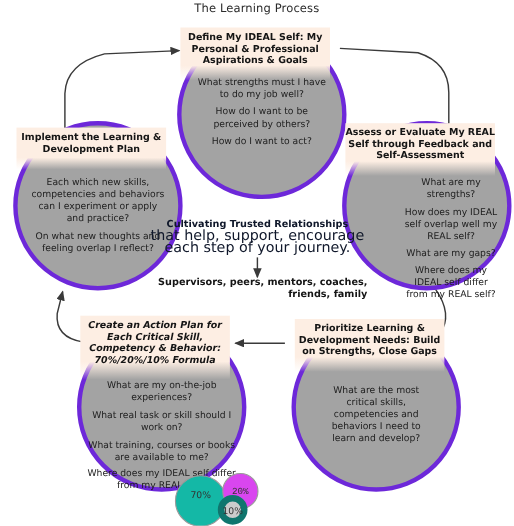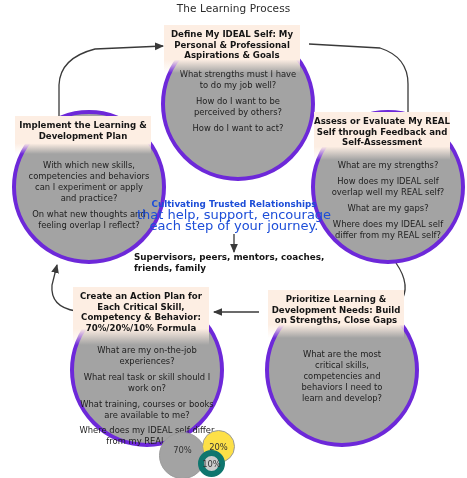--- a/index.html
+++ b/index.html
@@ -44,59 +44,59 @@
   .node .body p{margin:0 0 5px 0;}
   .node .body p:last-child{margin-bottom:0;}
 
   
   #n-ideal{left:161px;top:27px;width:154px;height:154px;}
   #n-ideal .band{top:-6px;height:38px;z-index:3;}
   #n-ideal .body{top:38px;padding:0 12px;}
 
   #n-real{left:311px;top:110px;width:154px;height:154px;}
   #n-real .band{top:-2px;height:38px;z-index:3;}
-  #n-real .body{top:46px;padding:0 8px;}
+  #n-real .body{top:46px;padding:0 8px;margin-left:44px;}
 
   #n-impl{left:12px;top:110px;width:154px;height:154px;}
   #n-impl .band{top:2px;height:28px;z-index:3;}
   #n-impl .body{top:46px;padding:0 10px;}
 
   #n-prior{left:265px;top:293px;width:154px;height:154px;}
   #n-prior .band{top:-7px;height:38px;z-index:3;}
   #n-prior .body{top:52px;padding:0 22px;}
 
   #n-action{left:70px;top:293px;width:154px;height:154px;}
-  #n-action .band{top:-10px;height:48px;z-index:3;}
+  #n-action .band{top:-10px;height:48px;z-index:3;font-style:italic;}
   #n-action .body{top:48px;padding:0 2px;}
 
   
   .wideband{width:136px;left:9px;}
 
   
   .center-top{
     position:absolute;left:134px;top:199px;width:200px;
-    text-align:center;color:#1d4ed8;
+    text-align:center;color:#0f172a;
   }
   .center-top .ct-head{font-weight:bold;font-size:8.8px;line-height:11px;}
   .center-top .ct-sub{font-size:13px;line-height:10.5px;}
   .center-bottom{
     position:absolute;left:134px;top:252px;width:200px;
-    text-align:left;font-weight:bold;font-size:8.8px;line-height:11.2px;
+    text-align:right;font-weight:bold;font-size:8.8px;line-height:11.2px;
     color:#151515;
   }
 
   
   .bubble{position:absolute;border-radius:50%;
           display:flex;align-items:center;justify-content:center;
           font-size:8.4px;color:#333;box-sizing:border-box;}
   #b70{left:159px;top:432px;width:47px;height:47px;
-       background:#a3a3a3;border:1px solid #9a9a9a;}
+       background:#14b8a6;border:1px solid #9a9a9a;}
   #b70 span{position:relative;top:-6px;}
   #b20{left:202px;top:430px;width:33px;height:33px;
-       background:#fde047;border:1px solid #9a9a9a;}
+       background:#d946ef;border:1px solid #9a9a9a;font-family:Liberation Mono, monospace;}
   #b10{left:198px;top:450px;width:27px;height:27px;
        background:#cccccc;border:6px solid #0f766e;}
 </style>
 </head>
 <body>
 
 <div id="stage">
 
   <div class="title">The Learning Process</div>
 
@@ -135,21 +135,21 @@
       <p>What are my strengths?</p>
       <p>How does my IDEAL self overlap well my REAL self?</p>
       <p>What are my gaps?</p>
       <p>Where does my IDEAL self differ from my REAL self?</p>
     </div>
   </div>
 
   <div class="node" id="n-impl">
     <div class="band wideband">Implement the Learning &amp; Development Plan</div>
     <div class="body">
-      <p>With which new skills, competencies and behaviors can I experiment or apply and practice?</p>
+      <p>Each which new skills, competencies and behaviors can I experiment or apply and practice?</p>
       <p>On what new thoughts and feeling overlap I reflect?</p>
     </div>
   </div>
 
   <div class="node" id="n-prior">
     <div class="band wideband">Prioritize Learning &amp; Development Needs: Build on Strengths, Close Gaps</div>
     <div class="body">
       <p>What are the most critical skills, competencies and behaviors I need to learn and develop?</p>
     </div>
   </div>

